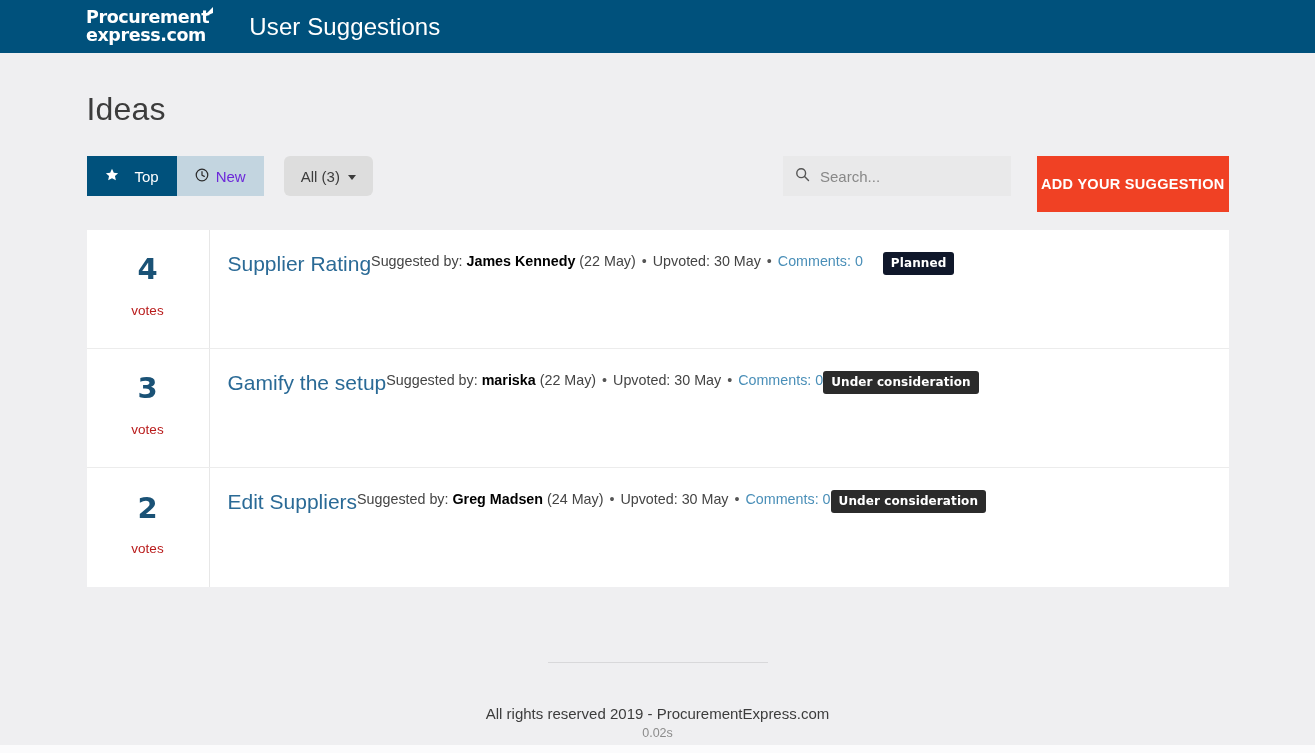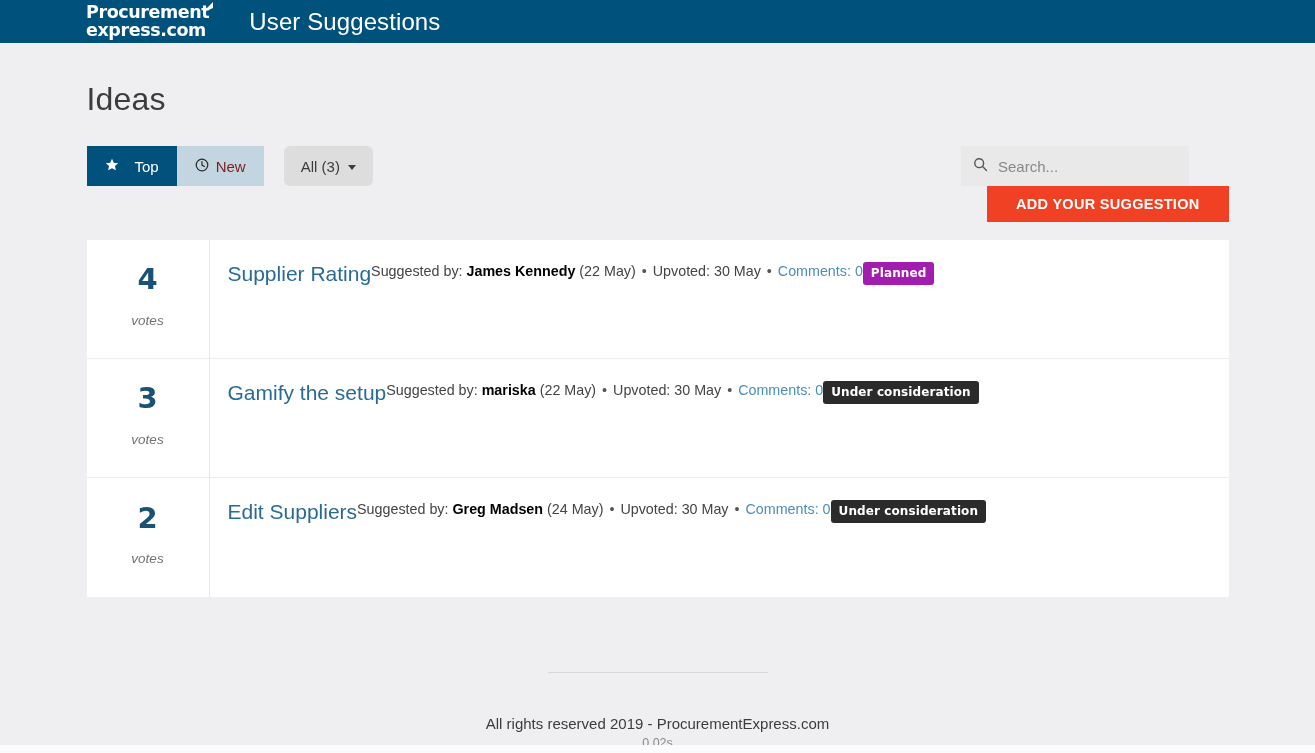--- a/index.html
+++ b/index.html
@@ -12,21 +12,21 @@
     height: 753px;
     background: #efeff1;
     font-family: "Liberation Sans", sans-serif;
     color: #333;
     overflow: hidden;
     position: relative;
   }
 
   
   .navbar {
-    height: 43px;
+    height: 53px;
     background: #00517c;
     display: flex;
     align-items: center;
     padding-left: 86px;
     position: relative;
   }
   .brand {
     display: block;
     position: relative;
     line-height: 1;
@@ -92,42 +92,42 @@
     font-size: 15px;
     gap: 7px;
   }
   .tab-top {
     background: #00517c;
     color: #ffffff;
     gap: 16px;
   }
   .tab-new {
     background: #c3d5e0;
-    color: #7f1d1d;
+    color: #6d28d9;
   }
   .tab-all {
     background: #dddddd;
     color: #3c3c3c;
     margin-left: 20px;
     height: 40px;
     padding: 0 17px;
     font-size: 15px;
     gap: 7px;
     border-radius: 6px;
   }
   .caret {
     width: 0; height: 0;
     border-left: 4.5px solid transparent;
     border-right: 4.5px solid transparent;
     border-top: 5px solid #3c3c3c;
     margin-left: 1px;
     margin-top: 2px;
   }
 
-  .search-group { display: flex; align-items: stretch; flex-direction: column; }
+  .search-group { display: flex; align-items: stretch; }
   .search-wrap {
     width: 228px;
     height: 40px;
     background: #e9e9ea;
     display: flex;
     align-items: center;
     padding: 0 12px;
     gap: 8px;
   }
   .search-input {
@@ -137,22 +137,22 @@
     font-size: 15px;
     color: #4a4a4a;
     width: 100%;
     font-family: "Liberation Sans", sans-serif;
   }
   .search-input::placeholder { color: #888888; opacity: 1; }
   .btn-suggest {
     margin-left: 26px;
     background: #f04124;
     color: #ffffff;
-    height: 36px;
-    padding: 0 29px;
+    height: 56px;
+    padding: 0 4px;
     font-size: 14.5px;
     font-weight: bold;
     letter-spacing: 0.3px;
   }
 
   
   .ideas-card {
     background: #ffffff;
     width: 100%;
   }
@@ -174,23 +174,22 @@
   }
   .vote-count {
     font-size: 29px;
     font-weight: bold;
     color: #1a5276;
     line-height: 1.05;
     font-family: "DejaVu Sans", sans-serif;
   }
   .vote-label {
     font-size: 13.5px;
-    color: #737373;
+    color: #b91c1c;
     margin-top: 18px;
-    font-style: italic;
   }
   .idea-body {
     flex: 1;
     border-left: 1px solid #e7e7e7;
     padding: 22px 20px 20px 18px;
     display: flex;
     flex-direction: row;
     justify-content: flex-start;
   }
   .idea-title {
@@ -219,21 +218,21 @@
     display: inline-block;
     align-self: flex-start;
     font-size: 12px;
     font-weight: bold;
     color: #ffffff;
     padding: 4px 8px 5px 8px;
     border-radius: 3px;
     letter-spacing: 0.1px;
     font-family: "DejaVu Sans", sans-serif;
   }
-  .badge-planned { background: #a21caf; }
+  .badge-planned { background: #0f172a; margin-left: 20px; }
   .badge-under { background: #2b2b2b; }
 
   
   .footer {
     margin-top: 75px;
     text-align: center;
   }
   .footer-divider {
     width: 220px;
     height: 1px;

